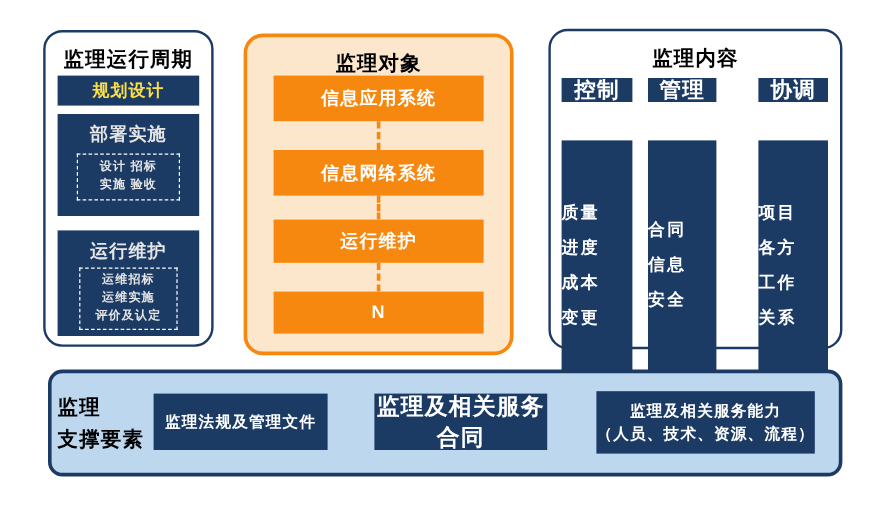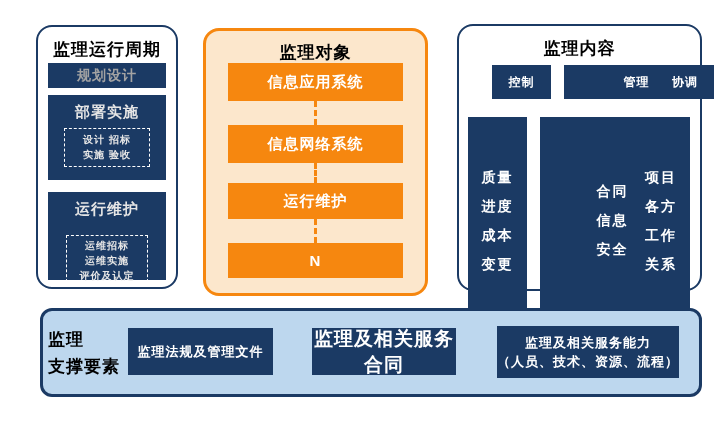--- a/index.html
+++ b/index.html
@@ -18,32 +18,32 @@
     position:absolute;left:0;right:0;text-align:center;
     font-size:17px;font-weight:bold;color:#000;letter-spacing:1px;
   }
 
   
   #p-cycle{left:36px;top:25px;width:142px;height:264px;background:#fff;
     border:2px solid var(--navy);border-radius:16px;}
   #p-cycle .p-title{top:11px;}
   .navy-bar{
     position:absolute;left:10px;right:10px;top:36px;height:25px;
-    background:var(--navy);color:#a3a3a3;font-size:14px;font-weight:bold;
+    background:var(--navy);color:#fde047;font-size:14px;font-weight:bold;
     display:flex;align-items:center;justify-content:center;letter-spacing:1px;
   }
   .navy-box{
     position:absolute;left:10px;right:10px;background:var(--navy);
     color:#e5e5e5;text-align:center;
   }
   #cycle-box2{top:68px;height:85px;}
   #cycle-box3{top:165px;height:88px;}
   .nb-title{margin-top:8px;font-size:15px;font-weight:bold;letter-spacing:1px;}
   .dashed-box{margin:6px 16px 16px;border:1px dashed #fff;padding:3px 0 4px;}
-  #cycle-box3 .dashed-box{margin:16px 18px 0;padding:2px 0 3px;text-align:center;}
+  #cycle-box3 .dashed-box{margin:4px 18px 0;padding:2px 0 3px;text-align:center;}
   .d-line{font-size:10px;font-weight:bold;line-height:15px;letter-spacing:1px;}
 
   
   #p-objects{left:203px;top:28px;width:225px;height:268px;background:var(--peach);
     border:3px solid var(--orange);border-radius:16px;}
   #p-objects .p-title{top:10px;}
   .obar{
     position:absolute;left:22px;right:22px;background:var(--orange);
     color:#fff;font-size:15px;font-weight:bold;letter-spacing:1px;
     display:flex;align-items:center;justify-content:center;
@@ -58,31 +58,31 @@
   }
   #oconn-1{top:70px;height:24px;}
   #oconn-2{top:132px;height:20px;}
   #oconn-3{top:188px;height:24px;}
 
   
   #p-content{left:457px;top:24px;width:245px;height:267px;background:#fff;
     border:2px solid var(--navy);border-radius:16px;}
   #p-content .p-title{top:11px;}
   .c-col-header{
-    position:absolute;top:39px;height:34px;background:var(--navy);color:#fff;
-    font-size:12px;font-weight:bold;letter-spacing:1px;
-    display:flex;align-items:center;justify-content:center;margin-left:24px;
+    position:absolute;top:39px;height:20px;background:var(--navy);color:#fff;
+    font-size:18px;font-weight:bold;letter-spacing:1px;
+    display:flex;align-items:center;justify-content:center;
   }
   .c-col-body{
     position:absolute;top:91px;height:207px;background:var(--navy);color:#fff;
-    display:flex;flex-direction:column;align-items:center;justify-content:center;
+    display:flex;flex-direction:column;align-items:flex-start;justify-content:center;
   }
   .c-line{font-size:14px;font-weight:bold;line-height:29px;letter-spacing:2px;}
   .col-1{left:9px;width:59px;}
-  .col-2{left:81px;width:57px;padding-left:44px;}
+  .col-2{left:81px;width:57px;}
   .col-3{left:173px;width:58px;}
 
   
   #p-support{left:40px;top:308px;width:662px;height:89px;background:var(--lightblue);
     border:3px solid var(--navy);border-radius:12px;}
   .s-label{
     position:absolute;left:5px;top:0;height:83px;width:100px;
     display:flex;flex-direction:column;align-items:flex-start;justify-content:center;
     color:#000;font-size:17px;font-weight:bold;line-height:27px;letter-spacing:1px;
   }

